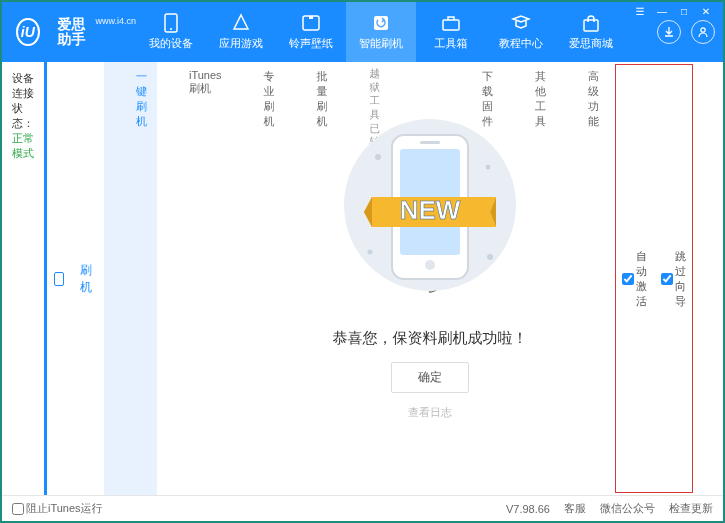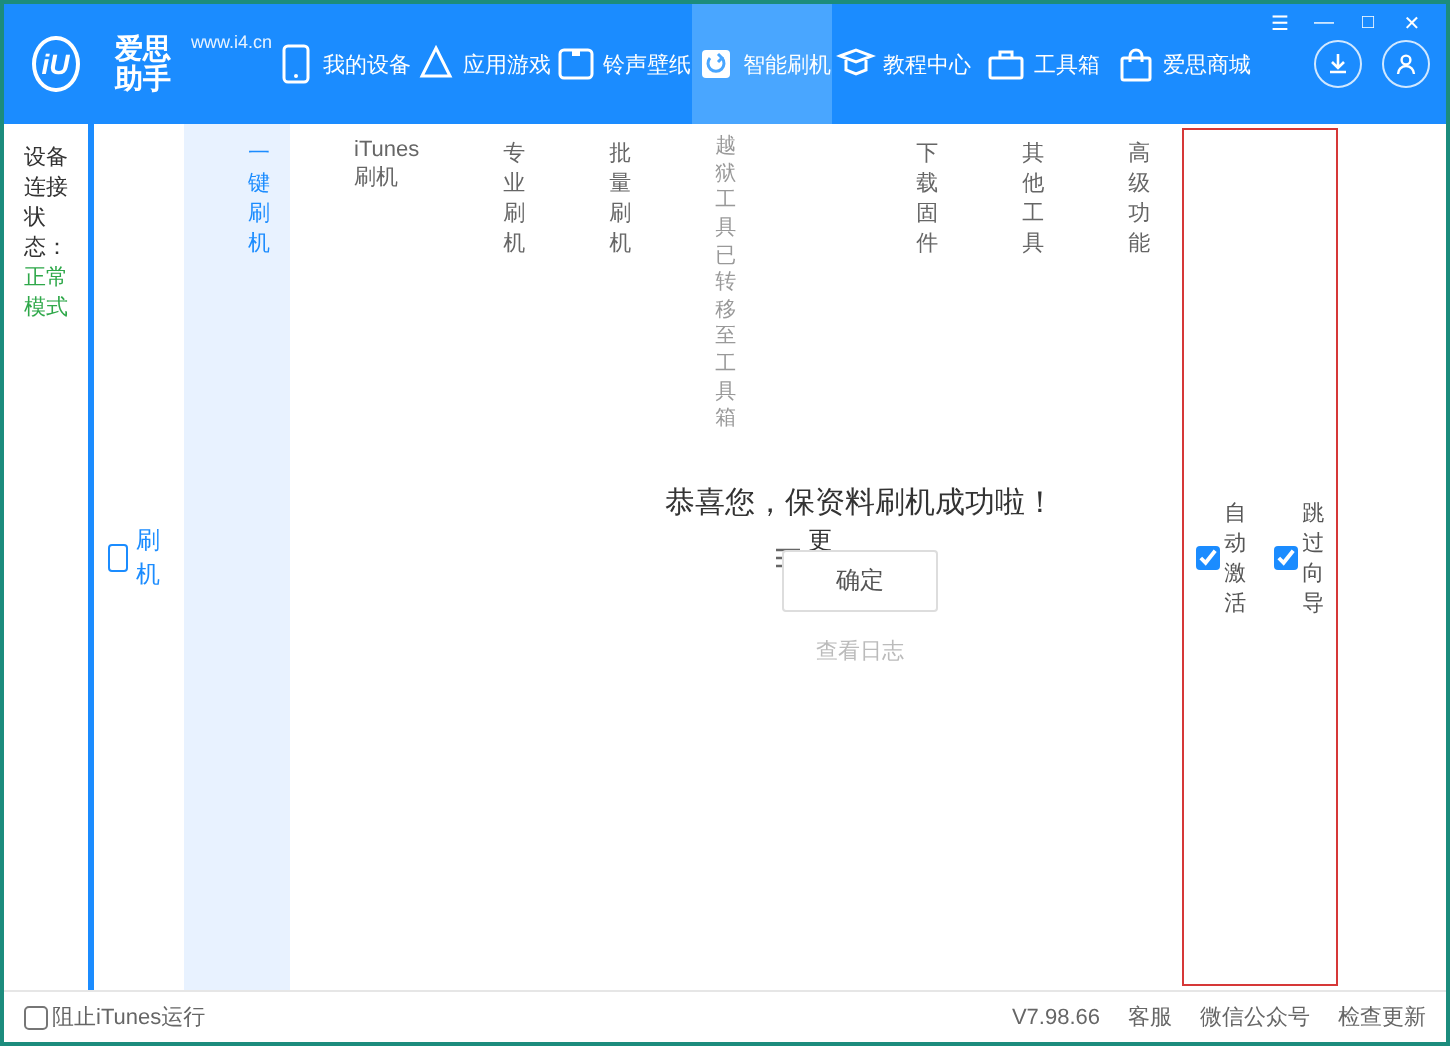--- a/index.html
+++ b/index.html
@@ -7,36 +7,36 @@
     .app { width: 100%; height: 100%; display: flex; flex-direction: column; background: #fff; }
 
     
     .topbar { background: #1b8cff; height: 60px; display: flex; align-items: center; color: #fff; padding: 0 8px 0 14px; }
     .logo-block { display: flex; align-items: center; gap: 18px; width: 120px; }
     .logo-circle { width: 28px; height: 28px; border: 2px solid #fff; border-radius: 50%; display: flex; align-items: center; justify-content: center; font-weight: bold; font-style: italic; font-size: 14px; }
     .logo-txt { display: flex; flex-direction: row; line-height: 1.1; }
     .logo-title { font-size: 14px; font-weight: bold; }
     .logo-url { font-size: 9px; opacity: 0.9; }
     .nav { display: flex; flex: 1; height: 100%; }
-    .nav-item { width: 70px; display: flex; flex-direction: row; align-items: center; justify-content: center; gap: 3px; font-size: 11px; cursor: pointer; }
+    .nav-item { width: 70px; display: flex; flex-direction: column; align-items: center; justify-content: center; gap: 3px; font-size: 11px; cursor: pointer; }
     .nav-item.active { background: #49a6ff; }
     .nav-icon { width: 22px; height: 20px; display: flex; align-items: center; justify-content: center; }
     .top-right { display: flex; align-items: center; gap: 10px; margin-left: auto; }
     .circle-btn { width: 24px; height: 24px; border: 1.5px solid rgba(255,255,255,0.8); border-radius: 50%; display: flex; align-items: center; justify-content: center; cursor: pointer; }
     
     
     .win-controls { position: absolute; top: 4px; right: 10px; display: flex; gap: 8px; color: #fff; font-size: 10px; z-index: 10; }
     .win-ctrl { cursor: pointer; width: 14px; text-align: center; }
 
     
     .body { display: flex; flex: 1; overflow: hidden; }
     .sidebar { width: 135px; border-right: 4px solid #15803d; display: flex; flex-direction: row; font-size: 12px; color: #555; position: relative; }
     .status-line { padding: 9px 10px; font-size: 11px; color: #333; }
     .status-green { color: #2fa84a; }
-    .sec-head { display: flex; align-items: center; gap: 4px; padding: 7px 10px; color: #333; cursor: pointer; }
+    .sec-head { display: flex; align-items: center; gap: 16px; padding: 7px 10px; color: #333; cursor: pointer; }
     .sec-head.blue { color: #1b8cff; border-left: 3px solid #1b8cff; padding-left: 7px; }
     .sec-head.gray { color: #aaa; }
     .sub-item { padding: 7px 10px 7px 32px; color: #666; cursor: pointer; font-size: 11px; }
     .sub-item.active { background: #e8f2ff; color: #1b8cff; }
     .sub-note { padding: 5px 10px 8px 32px; color: #999; font-size: 10.5px; line-height: 1.3; }
     .icon-box { width: 12px; height: 12px; display: inline-flex; align-items: center; justify-content: center; }
     
     .redbox { border: 1.5px solid #d63838; margin: 2px 6px; padding: 6px 6px; display: flex; gap: 14px; font-size: 11px; }
     .chk { display: flex; align-items: center; gap: 2px; cursor: pointer; }
     .chk input { accent-color: #1b8cff; width: 12px; height: 12px; }
@@ -107,34 +107,34 @@
               <rect x="3" y="3" width="14" height="14" rx="2" fill="#fff"></rect>
               <path d="M7 7 A4 4 0 1 0 13 7" fill="none" stroke="#49a6ff" stroke-width="1.5"></path>
               <path d="M11 5 L13 7 L11 9" fill="none" stroke="#49a6ff" stroke-width="1.5"></path>
             </svg>
           </span>
         <span>智能刷机</span>
       </div>
       <div class="nav-item">
         <span class="nav-icon">
             <svg width="20" height="18" viewBox="0 0 20 18">
+              <rect x="2" y="6" width="16" height="10" rx="1" fill="none" stroke="#fff" stroke-width="1.5"></rect>
+              <path d="M7 6 V3 H13 V6" fill="none" stroke="#fff" stroke-width="1.5"></path>
+            </svg>
+          </span>
+        <span>工具箱</span>
+      </div>
+      <div class="nav-item">
+        <span class="nav-icon">
+            <svg width="20" height="18" viewBox="0 0 20 18">
               <path d="M2 5 L10 2 L18 5 L10 8 Z" fill="none" stroke="#fff" stroke-width="1.5"></path>
               <path d="M5 7 V12 L10 14 L15 12 V7" fill="none" stroke="#fff" stroke-width="1.5"></path>
             </svg>
           </span>
         <span>教程中心</span>
-      </div>
-      <div class="nav-item">
-        <span class="nav-icon">
-            <svg width="20" height="18" viewBox="0 0 20 18">
-              <rect x="2" y="6" width="16" height="10" rx="1" fill="none" stroke="#fff" stroke-width="1.5"></rect>
-              <path d="M7 6 V3 H13 V6" fill="none" stroke="#fff" stroke-width="1.5"></path>
-            </svg>
-          </span>
-        <span>工具箱</span>
       </div>
       <div class="nav-item">
         <span class="nav-icon">
             <svg width="20" height="18" viewBox="0 0 20 18">
               <rect x="3" y="6" width="14" height="11" rx="1" fill="none" stroke="#fff" stroke-width="1.5"></rect>
               <path d="M7 8 V5 A3 3 0 0 1 13 5 V8" fill="none" stroke="#fff" stroke-width="1.5"></path>
             </svg>
           </span>
         <span>爱思商城</span>
       </div>
@@ -201,20 +201,37 @@
       </div>
 
       <div class="device-block">
         
         
         
       </div>
     </div>
 
     <div class="main">
+      <div class="phone-illust">
+        <svg width="200" height="190" viewBox="0 0 200 190">
+          <ellipse cx="100" cy="88" rx="86" ry="86" fill="#e8eef4"></ellipse>
+          <rect x="62" y="18" width="76" height="144" rx="12" fill="#fff" stroke="#d0d7de" stroke-width="2"></rect>
+          <rect x="70" y="32" width="60" height="106" rx="3" fill="#c9e4ff"></rect>
+          <circle cx="100" cy="148" r="5" fill="#e0e6ec"></circle>
+          <rect x="90" y="24" width="20" height="3" rx="1.5" fill="#d0d7de"></rect>
+          <path d="M34 95 L42 80 L166 80 L160 95 L166 110 L42 110 Z" fill="#f5b82e"></path>
+          <path d="M34 95 L42 80 L42 110 Z" fill="#d89a1a"></path>
+          <path d="M160 95 L166 80 L166 110 Z" fill="#d89a1a"></path>
+          <text x="100" y="102" text-anchor="middle" font-family="Arial Black, Arial" font-size="26" font-weight="900" fill="#fff" stroke="#2b5fa0" stroke-width="0.5">NEW</text>
+          <circle cx="48" cy="40" r="3" fill="#c9d4df"></circle>
+          <circle cx="158" cy="50" r="2.5" fill="#c9d4df"></circle>
+          <circle cx="160" cy="140" r="3" fill="#c9d4df"></circle>
+          <circle cx="40" cy="135" r="2.5" fill="#c9d4df"></circle>
+        </svg>
+      </div>
       <div class="success-text">恭喜您，保资料刷机成功啦！</div>
       <button class="ok-btn">确定</button>
       <div class="log-link">查看日志</div>
     </div>
   </div>
 
   <div class="footer">
     <label class="chk">
       <input type="checkbox" style="">
       <span>阻止iTunes运行</span>

